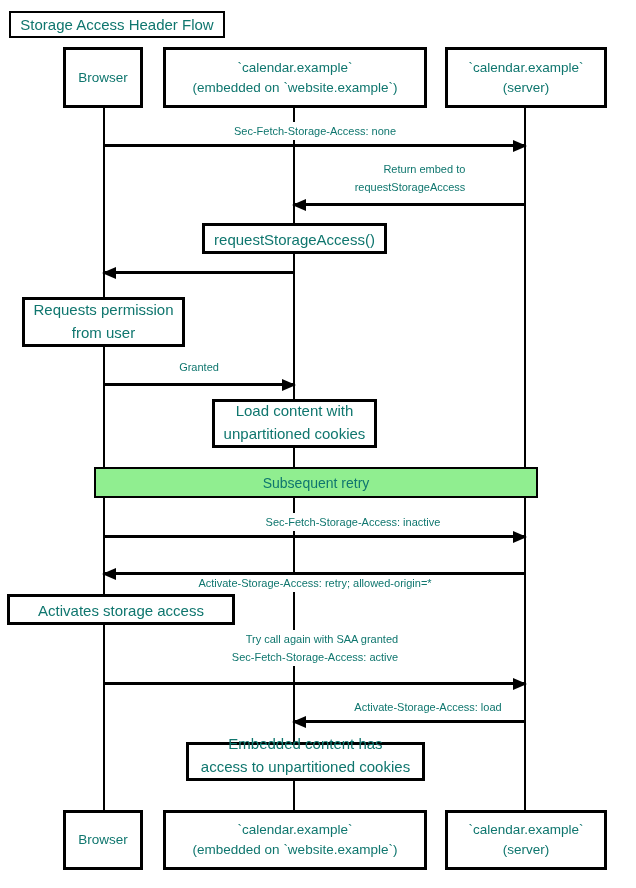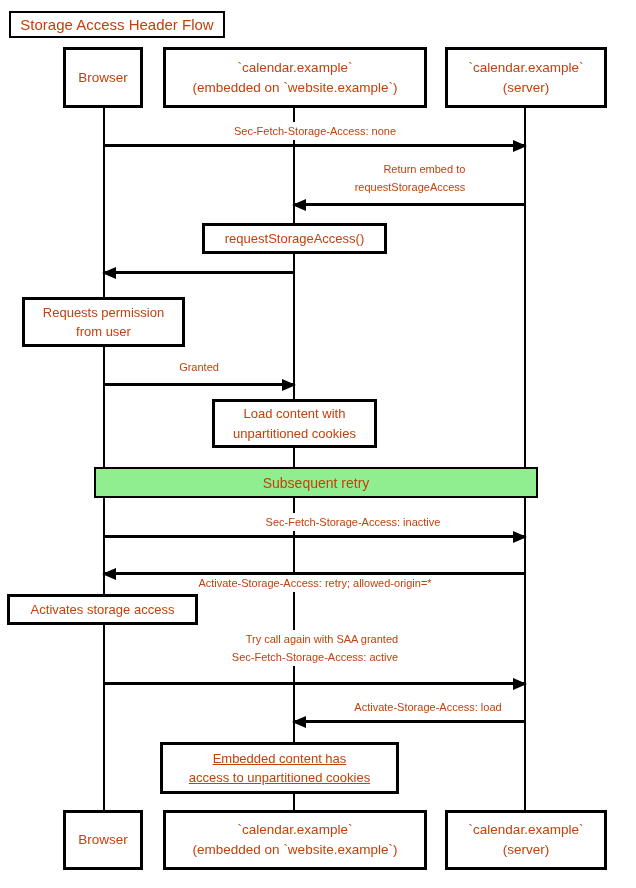--- a/index.html
+++ b/index.html
@@ -1,18 +1,18 @@
 <!DOCTYPE html>
 <html><head>
 <meta charset="utf-8">
 <style>
   html,body{margin:0;padding:0;background:#ffffff;}
   .canvas{
     position:relative;width:636px;height:888px;background:#ffffff;
-    font-family:"Liberation Sans", sans-serif;color:#c2410c;overflow:hidden;
+    font-family:"Liberation Sans", sans-serif;color:#0f766e;overflow:hidden;
   }
   .title-box{
     position:absolute;left:9px;top:11px;width:212px;height:23px;
     border:2px solid #000;background:#fff;display:flex;align-items:center;justify-content:center;
     font-size:15px;
   }
   .participant{
     position:absolute;border:3px solid #000;background:#fff;
     display:flex;align-items:center;justify-content:center;text-align:center;
     font-size:13.5px;line-height:1.45;white-space:pre-line;
@@ -21,22 +21,22 @@
   .arrow{position:absolute;height:3px;background:#000;}
   .ah{position:absolute;top:50%;transform:translateY(-50%);width:0;height:0;}
   .ah.right{right:-2px;border-top:6px solid transparent;border-bottom:6px solid transparent;border-left:14px solid #000;}
   .ah.left{left:-2px;border-top:6px solid transparent;border-bottom:6px solid transparent;border-right:14px solid #000;}
   .msg-label{
     position:absolute;transform:translateX(-50%);background:#fff;
     font-size:11px;line-height:18px;text-align:right;white-space:pre-line;padding:0 3px;
   }
   .note{
     position:absolute;border:3px solid #000;background:#fff;
-    display:flex;align-items:center;justify-content:center;text-align:center;
-    font-size:13px;line-height:1.5;white-space:pre-line;box-sizing:border-box;
+    display:flex;align-items:flex-end;justify-content:center;text-align:center;
+    font-size:15px;line-height:1.5;white-space:pre-line;box-sizing:border-box;
   }
   .band{
     position:absolute;left:94px;top:467px;width:440px;height:27px;
     border:2px solid #000;background:#90EE90;
     display:flex;align-items:center;justify-content:center;font-size:14px;
   }
 </style>
 </head>
 <body>
 
@@ -103,36 +103,36 @@
   <div class="msg-label" style="left:315px;top:513px;margin-left:38px;">Sec-Fetch-Storage-Access: inactive</div>
   <div class="arrow" style="left:104px;top:535px;width:421px;">
     <span class="ah right"></span>
   </div>
 
   <div class="msg-label" style="left:315px;top:574px;">Activate-Storage-Access: retry; allowed-origin=*</div>
   <div class="arrow" style="left:104px;top:572px;width:421px;">
     <span class="ah left"></span>
   </div>
 
-  <div class="note" style="left:7px;top:594px;width:191px;height:31px;">
+  <div class="note" style="left:7px;top:594px;width:228px;height:31px;">
     <span>Activates storage access</span>
   </div>
 
   <div class="msg-label" style="left:315px;top:630px;">Try call again with SAA granted
 Sec-Fetch-Storage-Access: active</div>
   <div class="arrow" style="left:104px;top:682px;width:421px;">
     <span class="ah right"></span>
   </div>
 
   <div class="msg-label" style="left:428px;top:698px;">Activate-Storage-Access: load</div>
   <div class="arrow" style="left:294px;top:720px;width:231px;">
     <span class="ah left"></span>
   </div>
 
-  <div class="note" style="left:160px;top:742px;width:239px;height:52px;text-decoration:underline;">
+  <div class="note" style="left:186px;top:742px;width:239px;height:39px;">
     <span>Embedded content has
 access to unpartitioned cookies</span>
   </div>
 
   <div class="participant" style="left:63px;top:810px;width:74px;height:54px;">
     <span>Browser</span>
   </div>
   <div class="participant" style="left:163px;top:810px;width:258px;height:54px;">
     <span>`calendar.example`
 (embedded on `website.example`)</span>

